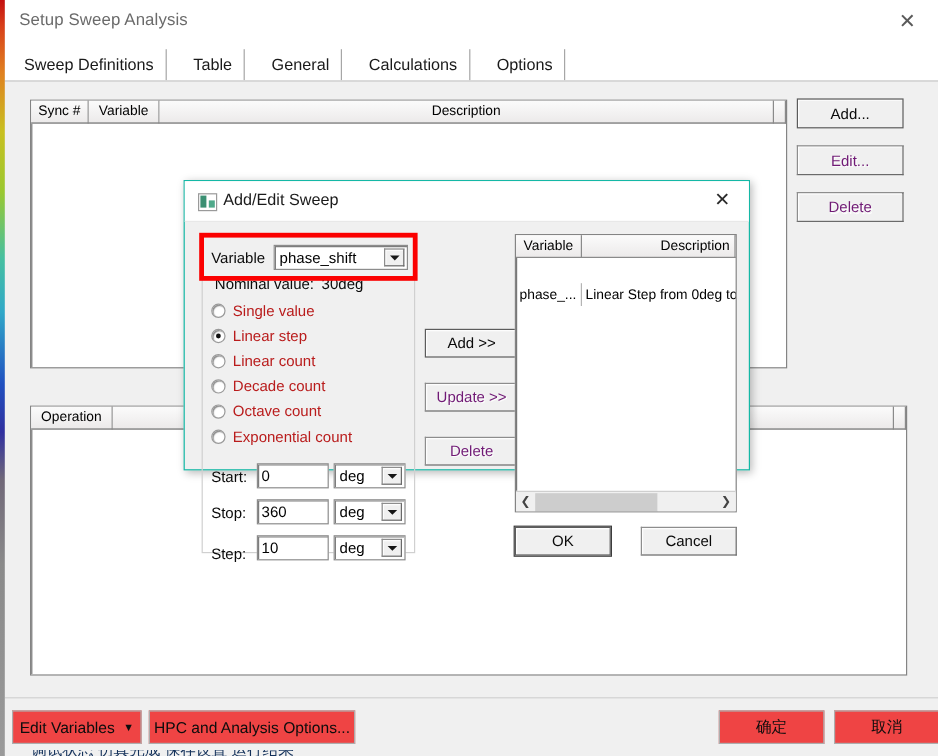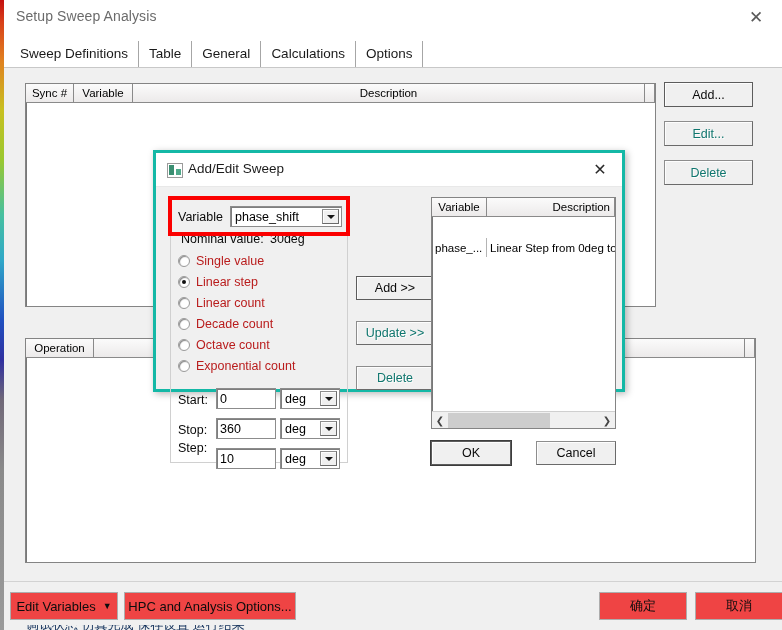--- a/index.html
+++ b/index.html
@@ -48,21 +48,21 @@
     color: #5a5a5a; font-size: 17px; line-height: 1;
   }
 
   
   .tabstrip {
     position: absolute; left: 4px; top: 33px; right: 0; height: 34px;
     background: #ffffff;
   }
   .tabs {
     position: absolute; left: 8px; bottom: 0;
-    display: flex; align-items: flex-end;
+    display: flex; align-items: flex-end; gap: 12px;
   }
   .tab {
     font-size: 13.5px; color: #1a1a1a;
     padding: 6px 10px 7px 10px;
     border-right: 1px solid #a6a6a6;
     background: #ffffff;
     white-space: nowrap;
     line-height: 1;
   }
   .tab.first { border-right: 1px solid #a6a6a6; padding-left: 8px; }
@@ -108,21 +108,21 @@
     background: #f0f0f0;
     border: 1px solid #8d8d8d;
     border-right-color: #6a6a6a;
     border-bottom-color: #6a6a6a;
     box-shadow: inset 1px 1px 0 #fdfdfd;
     font-size: 12.5px; color: #0a0a0a;
     display: flex; align-items: center; justify-content: center;
     white-space: nowrap;
     position: absolute;
   }
-  .btn.disabled { color: #0f766e; text-shadow: 1px 1px 0 #fdfdfd; }
+  .btn.disabled { color: #701a75; text-shadow: 1px 1px 0 #fdfdfd; }
   .btn.strongborder { border: 1px solid #5c5c5c; }
 
   
   .fbtn {
     position: absolute; box-sizing: border-box;
     background: #ef4444;
     border: 1px solid #adadad;
     font-size: 13px; color: #0d0d0d;
     display: flex; align-items: center; justify-content: center;
     white-space: nowrap;
@@ -142,21 +142,21 @@
     position: absolute; left: 22px; top: -9px;
     font-size: 13px; color: #12305a; white-space: nowrap;
   }
 
   
   .modal {
     position: absolute;
     left: 153px; top: 150px;
     width: 472px; height: 242px;
     background: #f0f0f0;
-    border: 3px solid #14b8a6;
+    border: 1px solid #14b8a6;
     box-shadow: 2px 2px 7px rgba(0,0,0,.28);
     z-index: 30;
     box-sizing: border-box;
   }
   .modal-title {
     position: absolute; left: 0; top: 0; right: 0; height: 33px;
     background: #ffffff;
     border-bottom: 1px solid #e8e8e8;
   }
   .modal-icon {
@@ -394,21 +394,21 @@
       <div class="carrow"></div>
     </div>
 
     <div class="lbl" style="left:22px; top:270px;">Stop:</div>
     <div class="txtbox" style="left:60px; top:265px; width:60px; height:21px;">360</div>
     <div class="combo" style="left:124px; top:265px; width:60px; height:21px;">
       <div class="cval">deg</div>
       <div class="carrow"></div>
     </div>
 
-    <div class="lbl" style="left:22px; top:288px;">Step:</div>
+    <div class="lbl" style="left:22px; top:304px;">Step:</div>
     <div class="txtbox" style="left:60px; top:295px; width:60px; height:21px;">10</div>
     <div class="combo" style="left:124px; top:295px; width:60px; height:21px;">
       <div class="cval">deg</div>
       <div class="carrow"></div>
     </div>
 
     <div class="btn strongborder" style="left:200px; top:123px; width:78px; height:24px;">Add &gt;&gt;</div>
     <div class="btn disabled" style="left:200px; top:168px; width:78px; height:24px;">Update &gt;&gt;</div>
     <div class="btn disabled" style="left:200px; top:213px; width:78px; height:24px;">Delete</div>
 

